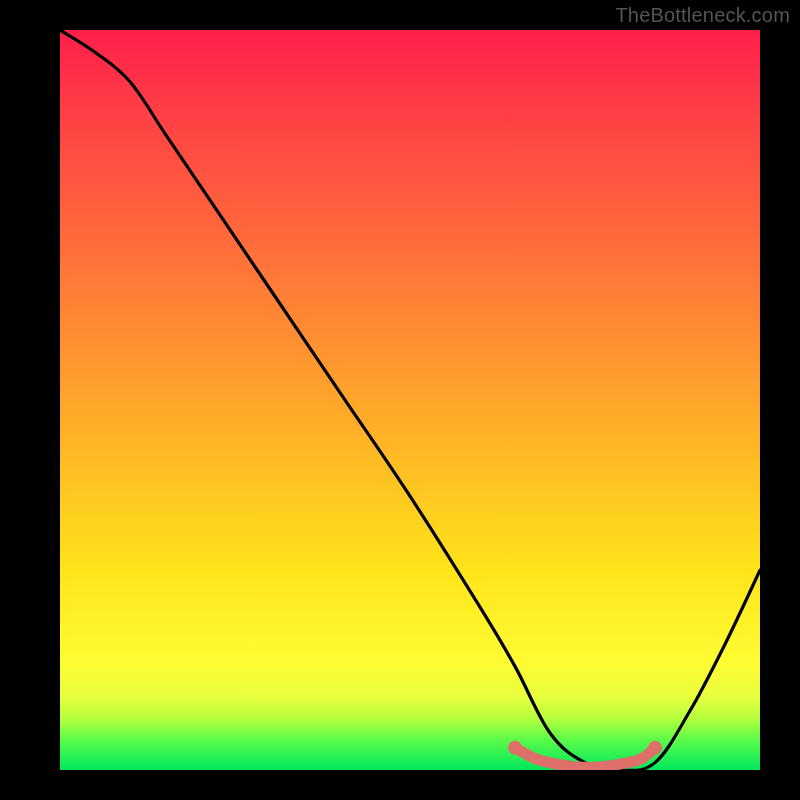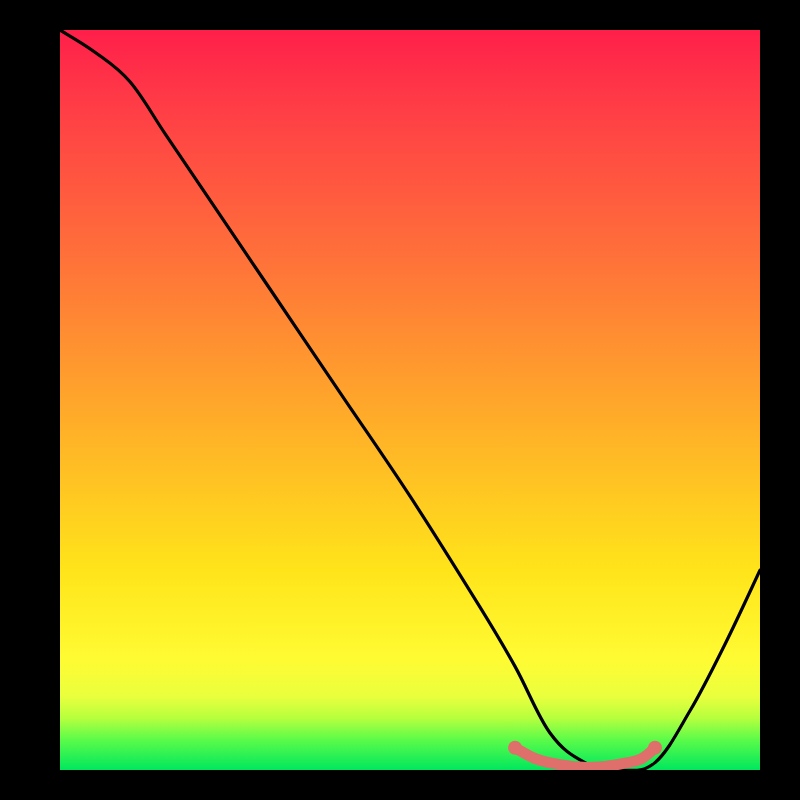--- a/index.html
+++ b/index.html
@@ -58,20 +58,21 @@
     inset: 0;
     width: 100%;
     height: 100%;
     z-index: 2;
   }
 </style>
 </head>
 <body>
 <div class="wrap">
 
+  <div class="watermark">TheBottleneck.com</div>
 
   <div class="plot-frame">
     <div class="gradient-bg"></div>
 
     <svg class="curve" viewBox="0 0 700 740" preserveAspectRatio="none">
       <path id="main-curve-path" fill="none" stroke="#000" stroke-width="3.2" stroke-linejoin="round" stroke-linecap="round" d="M 0.0 0.0 C 6.3 4.0, 22.4 12.9, 35.0 22.2 C 47.6 31.5, 57.4 37.1, 70.0 51.8 C 82.6 66.5, 92.4 85.0, 105.0 103.6 C 117.6 122.2, 121.1 127.4, 140.0 155.4 C 158.9 183.4, 184.8 221.7, 210.0 259.0 C 235.2 296.3, 254.8 325.3, 280.0 362.6 C 305.2 399.9, 324.8 427.6, 350.0 466.2 C 375.2 504.8, 401.1 546.6, 420.0 577.2 C 438.9 607.8, 442.4 613.8, 455.0 636.4 C 467.6 659.0, 477.4 685.7, 490.0 703.0 C 502.6 720.3, 512.4 725.9, 525.0 732.6 C 537.6 739.3, 547.4 740.0, 560.0 740.0 C 572.6 740.0, 582.4 743.3, 595.0 732.6 C 607.6 721.9, 617.4 702.1, 630.0 680.8 C 642.6 659.5, 652.4 639.5, 665.0 614.2 C 677.6 588.9, 693.7 553.5, 700.0 540.2"></path>
       <path id="marker-band-path" fill="none" stroke="#df6f6a" stroke-width="11" stroke-linecap="round" stroke-linejoin="round" d="M 455.0 717.8 C 458.8 719.8, 468.4 726.0, 476.0 728.9 C 483.6 731.8, 489.4 732.6, 497.0 734.1 C 504.6 735.5, 510.4 736.5, 518.0 737.0 C 525.6 737.6, 531.4 737.6, 539.0 737.0 C 546.6 736.5, 552.4 735.5, 560.0 734.1 C 567.6 732.6, 574.7 731.8, 581.0 728.9 C 587.3 726.0, 592.5 719.8, 595.0 717.8"></path>
       <g id="marker-dots">
           <circle cx="455.0" cy="717.8" r="7" fill="#df6f6a"></circle>
           <circle cx="595.0" cy="717.8" r="7" fill="#df6f6a"></circle>

